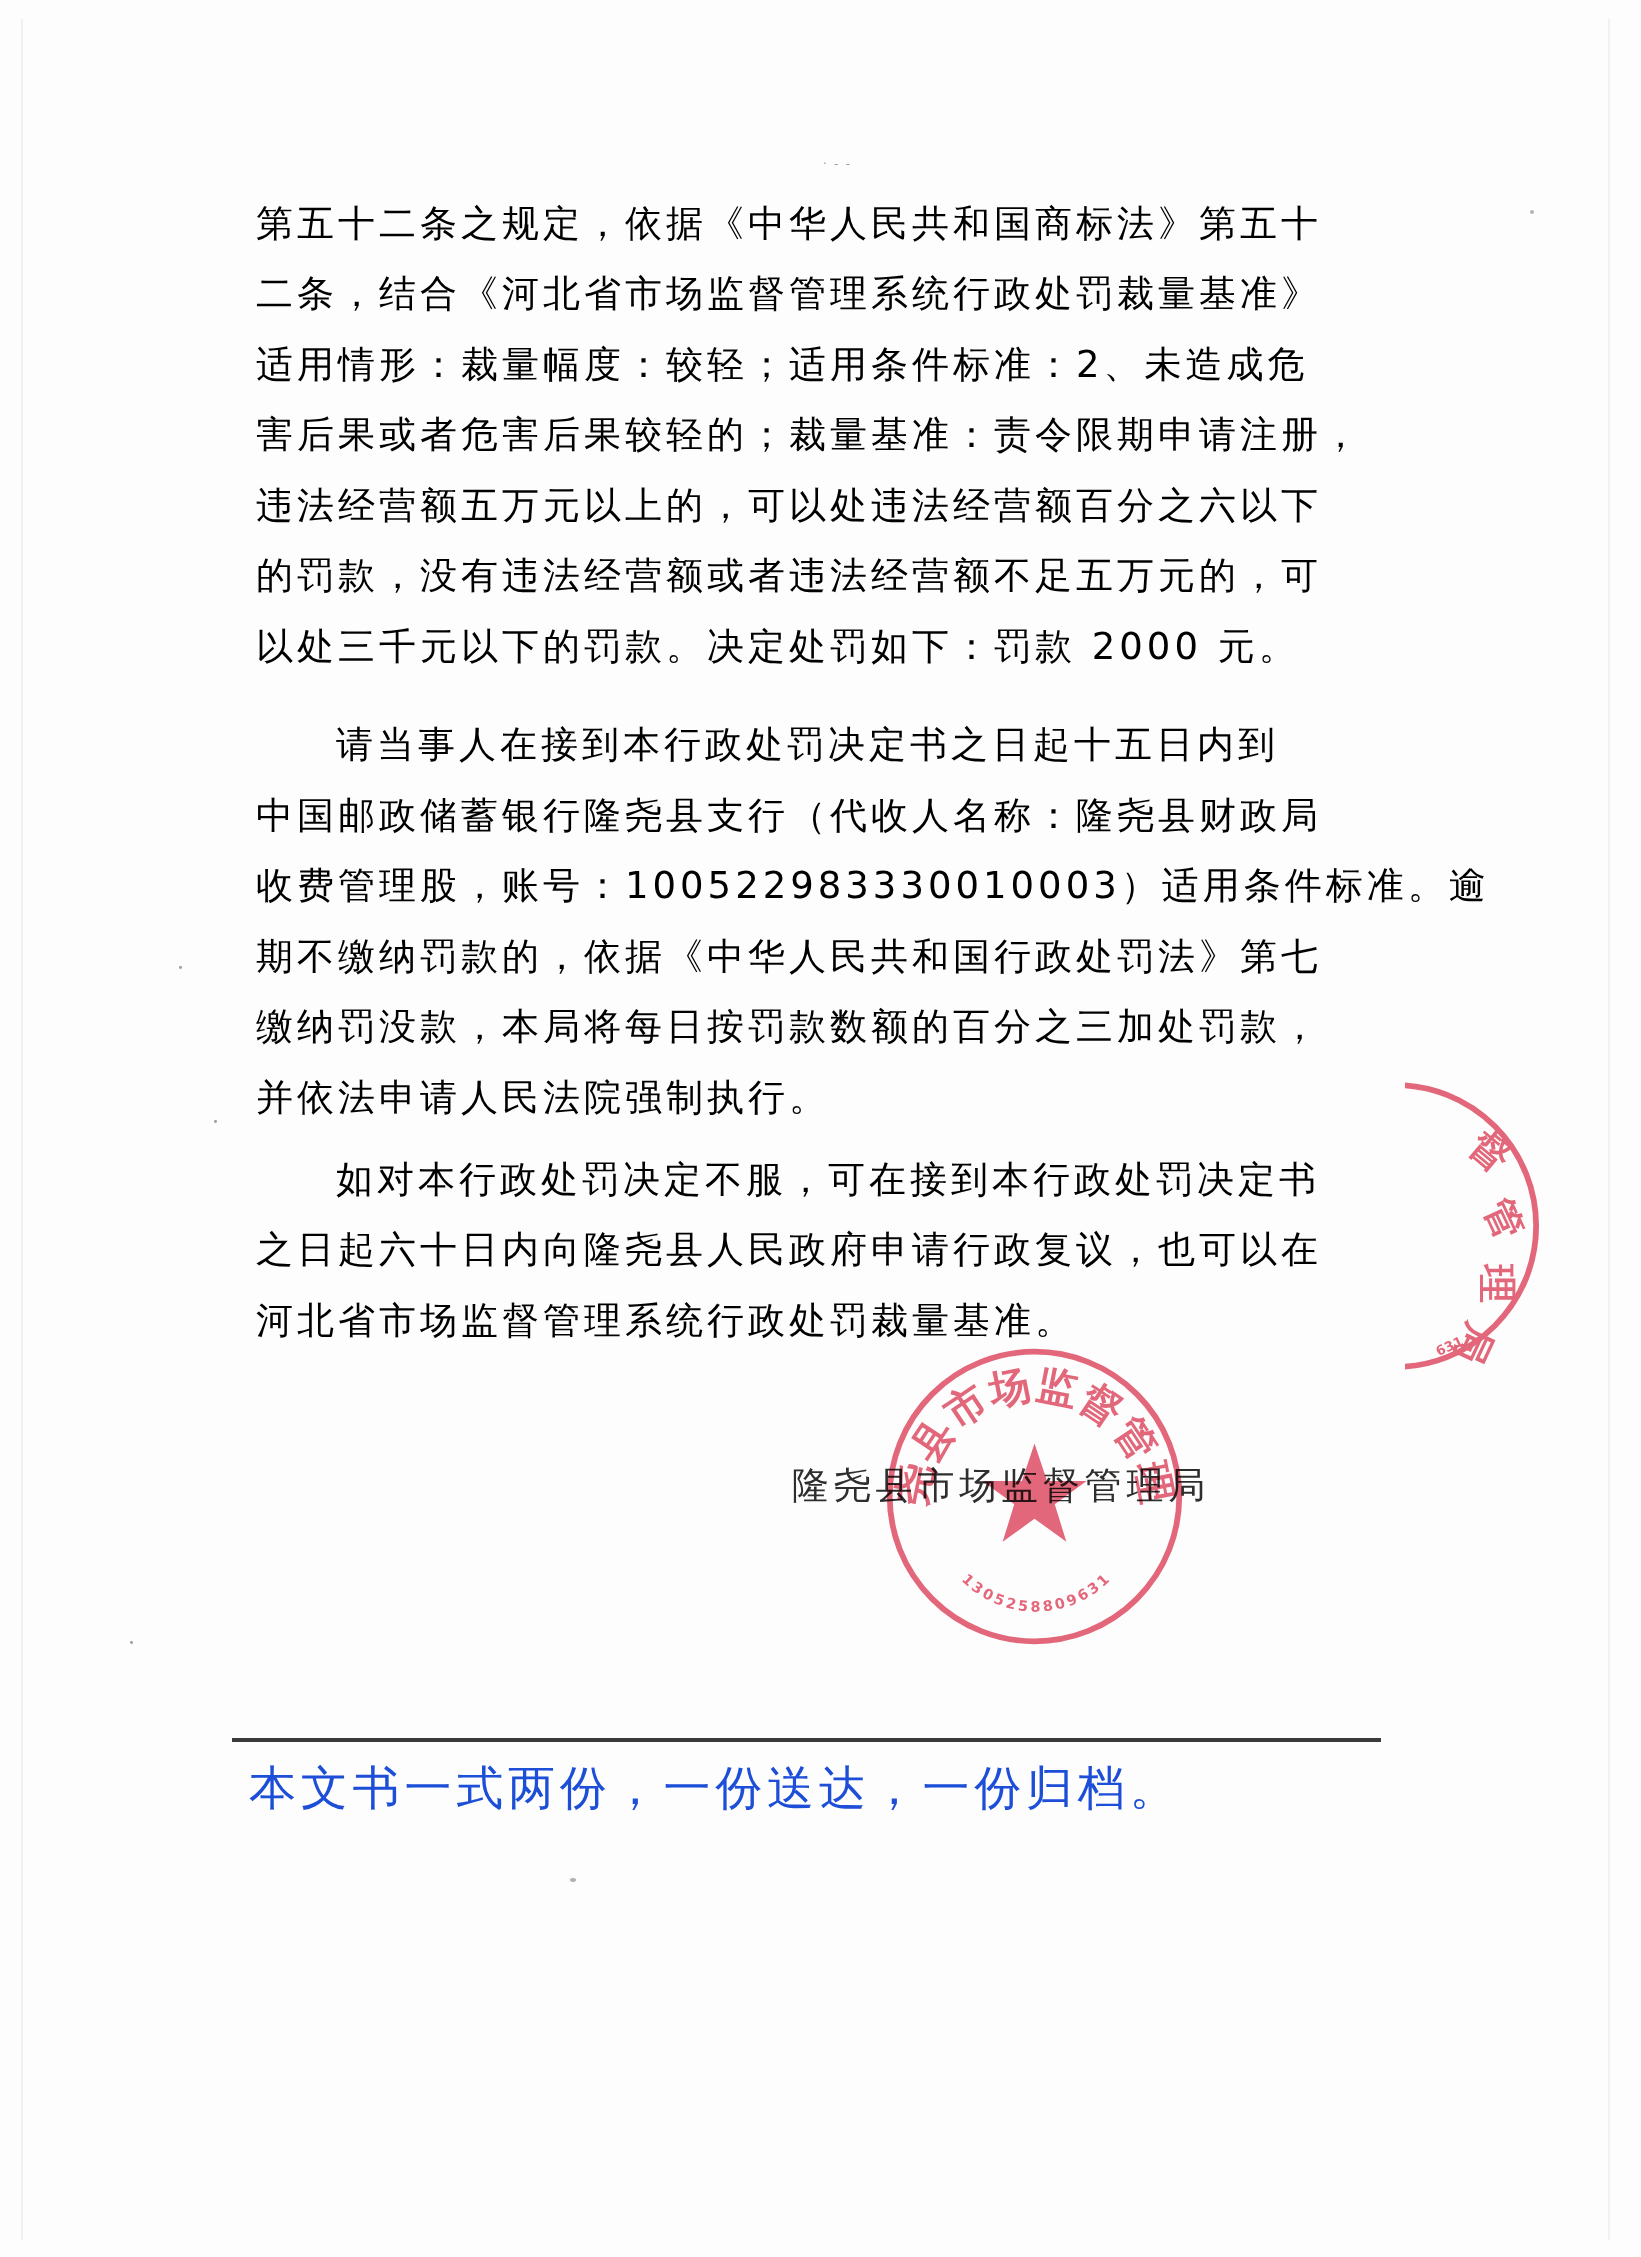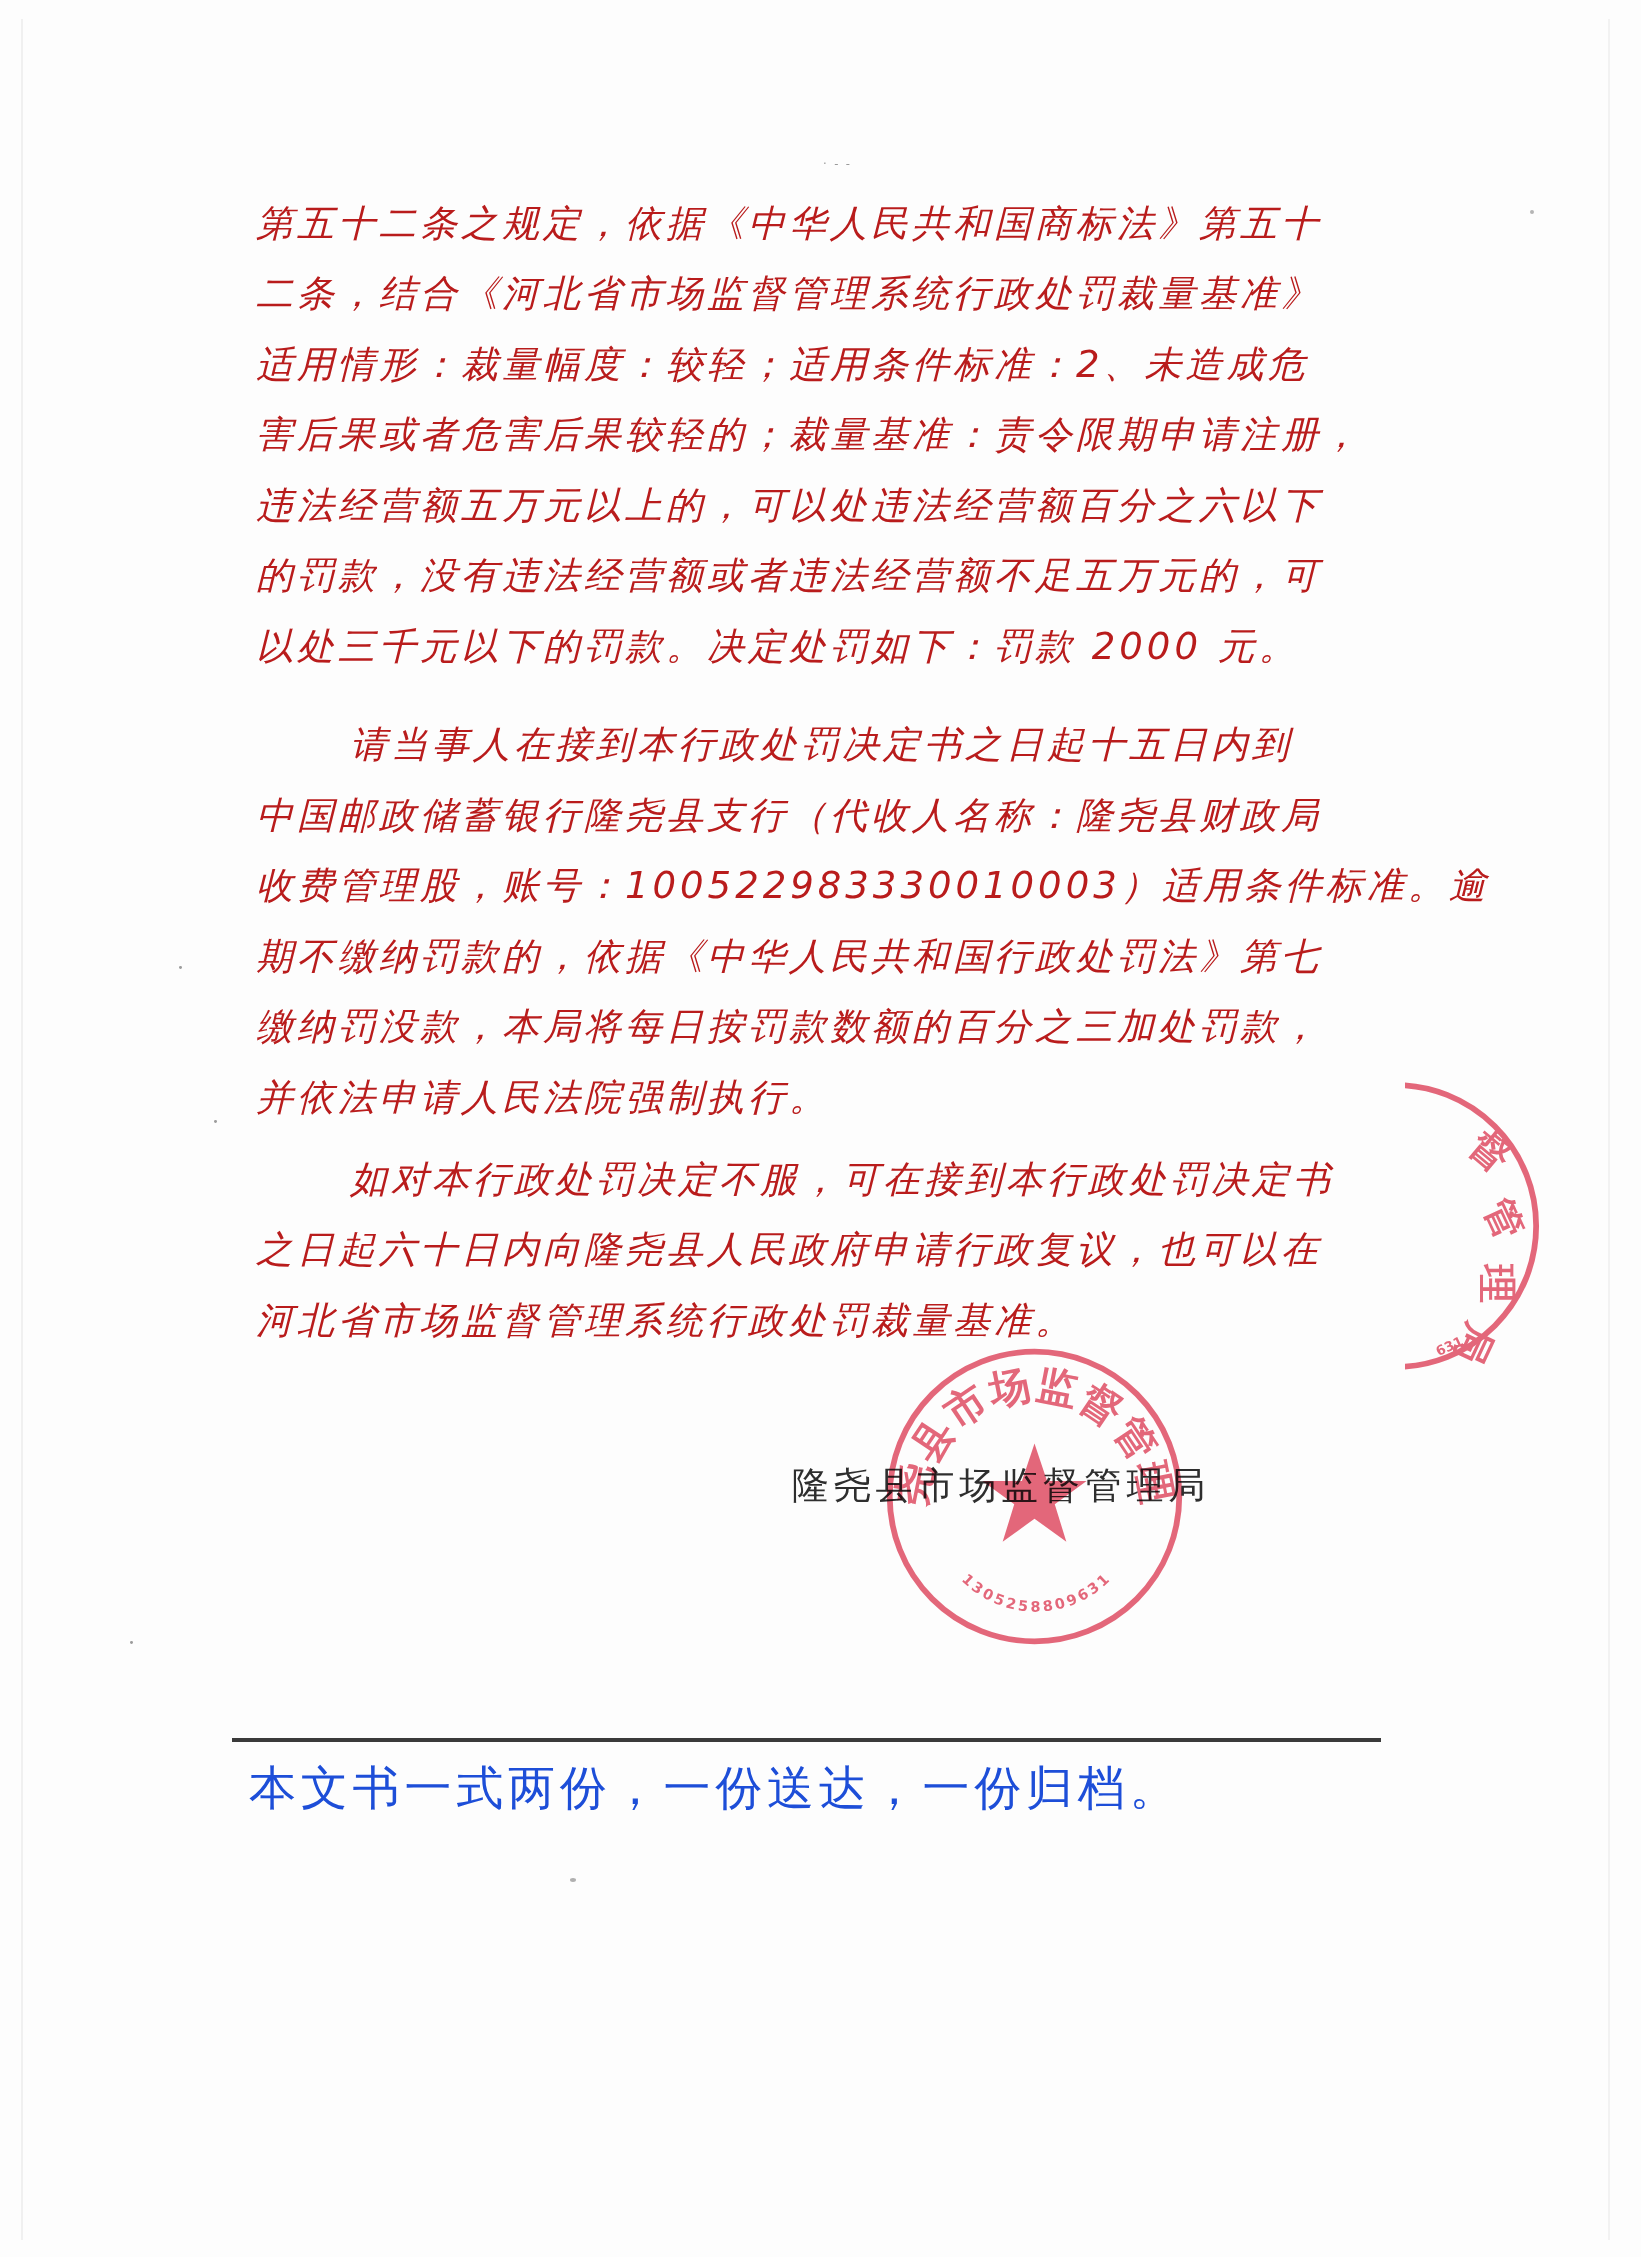--- a/index.html
+++ b/index.html
@@ -42,24 +42,23 @@
       letter-spacing: 1.9px;
       filter: blur(0.6px);
     }
     .line {
       position: absolute;
       left: 256px;
       white-space: nowrap;
       font-size: 37px;
       letter-spacing: 4px;
       line-height: 42px;
-      color: #b91c1c;
-      font-style: italic;
+      color: #000000;
     }
-    .line.indent { left: 336px; margin-left: 14px; }
+    .line.indent { left: 336px; }
     .sig {
       position: absolute;
       white-space: nowrap;
       font-size: 37px;
       line-height: 42px;
       color: #2e2e2e;
       letter-spacing: 4.8px;
     }
     .note {
       position: absolute;

